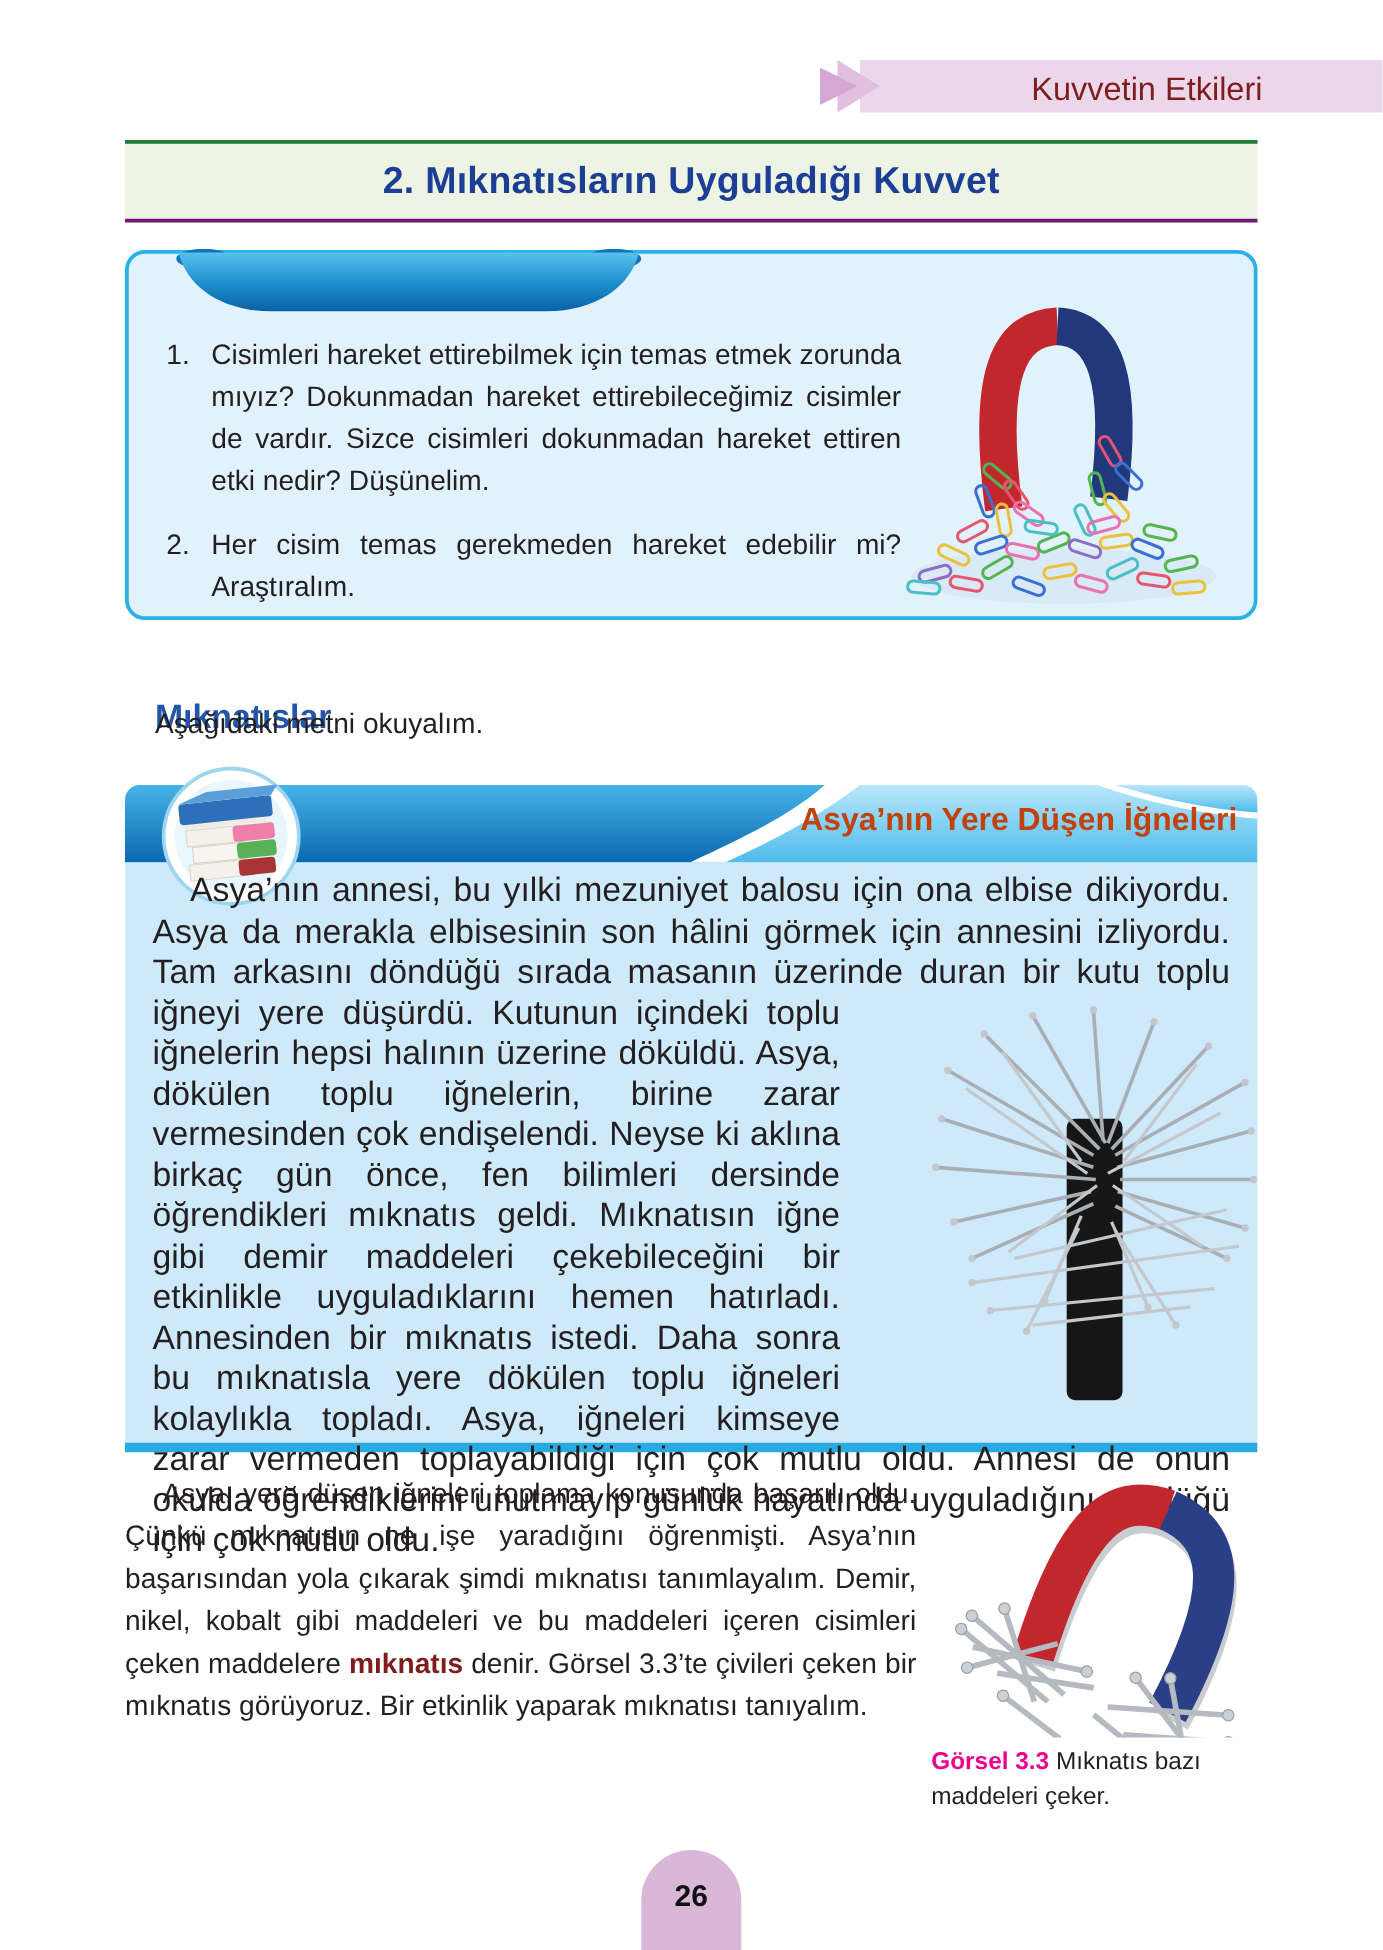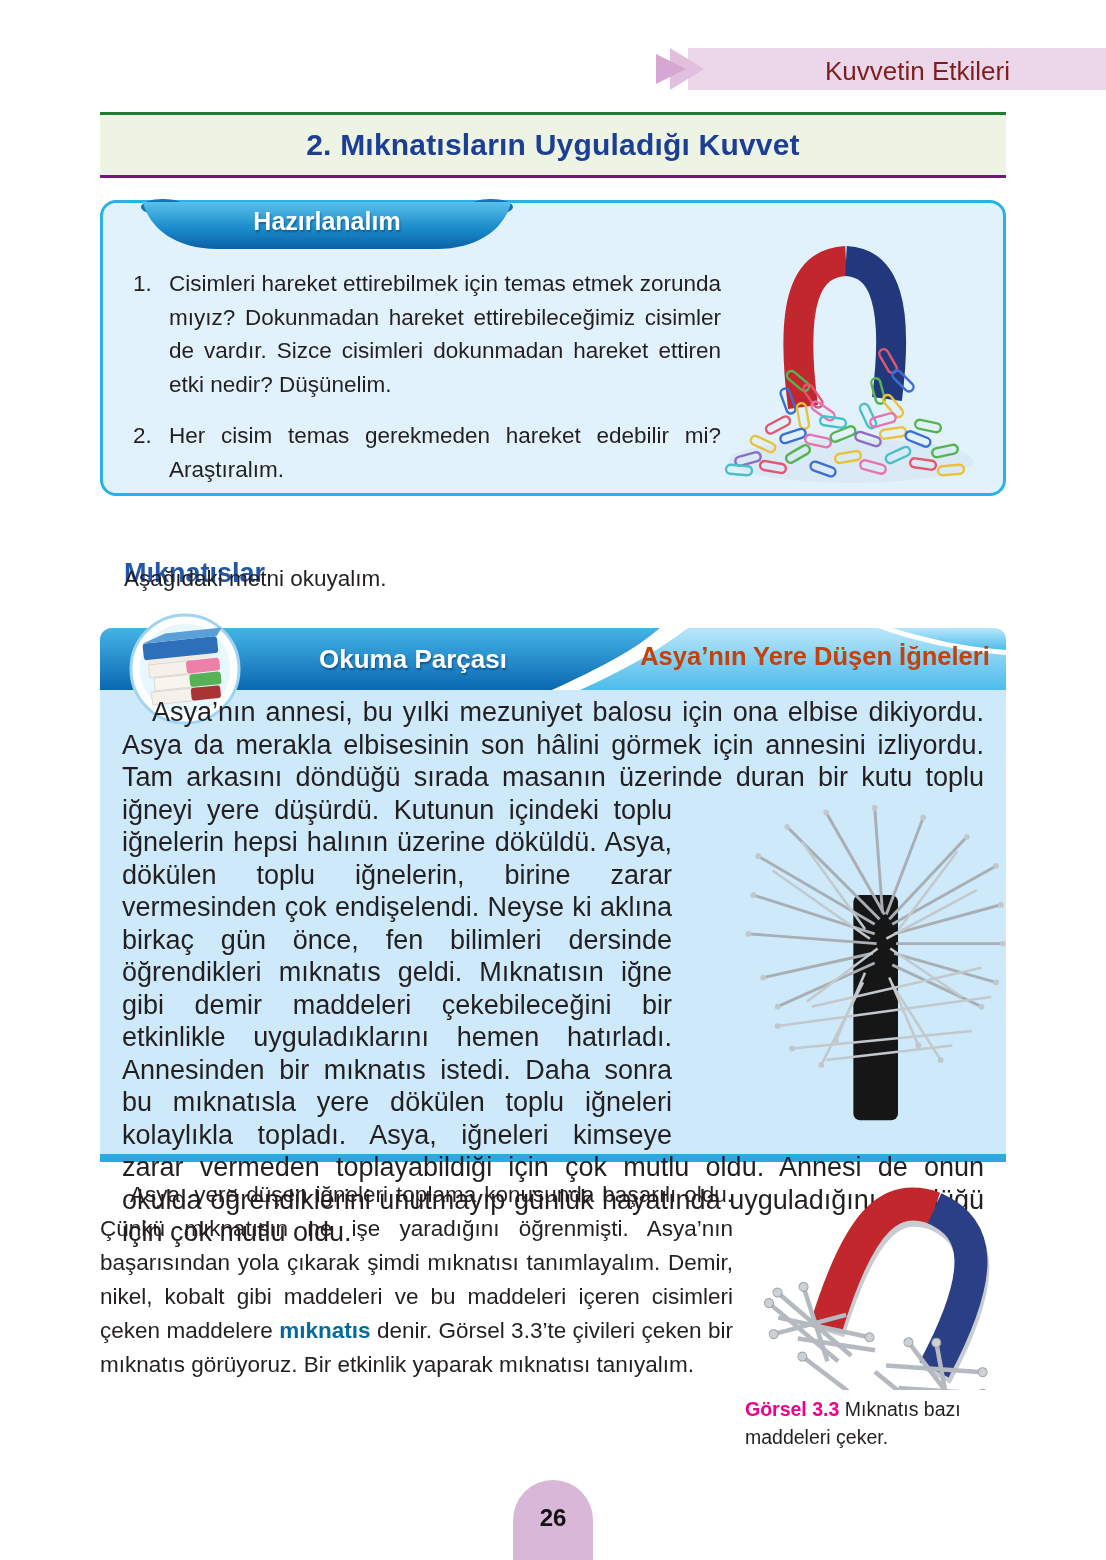--- a/index.html
+++ b/index.html
@@ -40,21 +40,21 @@
     display:flex;align-items:center;justify-content:center;color:#fff;font-size:26px;font-weight:bold;
     text-shadow:1px 2px 2px rgba(0,40,90,.5);}
   .reading-title{position:absolute;left:540px;top:0;width:350px;height:56px;
     display:flex;align-items:center;justify-content:center;color:#c2410c;font-size:25.5px;font-weight:bold;}
   .reading-body{position:absolute;left:22px;top:68px;width:862px;font-size:27px;line-height:32.5px;text-align:justify;}
   .reading-body p{margin:0;text-indent:30px;}
   .pins-wrap{float:right;width:298px;height:330px;margin:4px 0 4px 14px;}
   
   .closing{position:absolute;left:100px;top:1178px;width:990px;font-size:22.5px;line-height:34px;text-align:justify;}
   .closing p{margin:0;text-indent:30px;}
-  .keyword{color:#0369a1;font-weight:bold;}
+  .keyword{color:#7f1d1d;font-weight:bold;}
   .fig-float{float:right;width:345px;margin-left:12px;}
   .fig-float svg{display:block;}
   .fig-caption{width:300px;margin:6px 0 0 0;font-size:19.5px;line-height:1.42;text-align:left;text-indent:0;}
   .fig-caption .cap-label{color:#ec008c;font-weight:bold;}
   
   .page-tab{position:absolute;left:513px;top:1480px;width:80px;height:80px;background:#d9b7d8;
     border-radius:40px 40px 0 0;box-sizing:border-box;padding-top:24px;text-align:center;
     font-size:24px;font-weight:bold;color:#111;}
 </style>
 </head>
@@ -80,21 +80,20 @@
         <linearGradient id="gR" x1="0" y1="0" x2="0" y2="1">
           <stop offset="0" stop-color="#59c0ec"></stop>
             <stop offset="0.55" stop-color="#1b8ccb"></stop>
             <stop offset="1" stop-color="#0a61a5"></stop>
         </linearGradient>
       </defs>
       <ellipse cx="24" cy="8" rx="22" ry="8" fill="#0e74bd"></ellipse>
       <ellipse cx="352" cy="8" rx="22" ry="8" fill="#0e74bd"></ellipse>
       <path d="M4,3 L372,3 C366,30 338,50 298,50 L78,50 C38,50 10,30 4,3 Z" fill="url(#gR)"></path>
     </svg>
-    <div class="prep-ribbon-label">Hazırlanalım</div>
   </div>
 
   <div class="prep-list">
     <div class="prep-item">
       <span class="num">1.</span>
       <span class="txt">Cisimleri hareket ettirebilmek için temas etmek zorunda mıyız?  Dokunmadan hareket ettirebileceğimiz cisimler de vardır. Sizce cisimleri dokunmadan hareket ettiren etki nedir? Düşünelim.</span>
     </div>
     <div class="prep-item">
       <span class="num">2.</span>
       <span class="txt">Her cisim temas gerekmeden hareket edebilir mi? Araştıralım.</span>
@@ -178,21 +177,20 @@
         <rect x="26" y="64" width="44" height="13" fill="#f8f4ee" stroke="#d8d2c8" stroke-width="0.8"></rect>
         <rect x="62" y="64" width="32" height="13" rx="3" fill="#57b257"></rect>
         <rect x="22" y="50" width="46" height="13" fill="#f5f1ea" stroke="#d8d2c8" stroke-width="0.8"></rect>
         <rect x="60" y="50" width="34" height="13" rx="3" fill="#ee7fa9"></rect>
         <rect x="22" y="44" width="66" height="5" fill="#f0ece4"></rect>
         <rect x="18" y="28" width="76" height="17" rx="3" fill="#2d6fb9"></rect>
         <polygon points="18,28 42,20 100,20 94,28" fill="#5b9fd8"></polygon>
       </g>
     </svg>
   </div>
-  <div class="reading-badge-label">Okuma Parçası</div>
   <div class="reading-title">Asya’nın Yere Düşen İğneleri</div>
 
   <div class="reading-body">
     <p>
       <span>Asya’nın annesi, bu yılki mezuniyet balosu için ona elbise dikiyordu. Asya da merakla elbisesinin son hâlini görmek için annesini izliyordu. Tam arkasını döndüğü sırada masanın üzerinde duran bir kutu toplu iğneyi yere düşürdü. Kutunun içindeki toplu</span>
       <span class="pins-wrap">
         <svg width="298" height="330" viewBox="0 0 300 340">
           <rect x="138" y="100" width="46" height="232" rx="7" fill="#161616"></rect>
           <g stroke="#a9aeb4" stroke-width="3" fill="none">
             <line x1="160" y1="130" x2="40" y2="60"></line>

